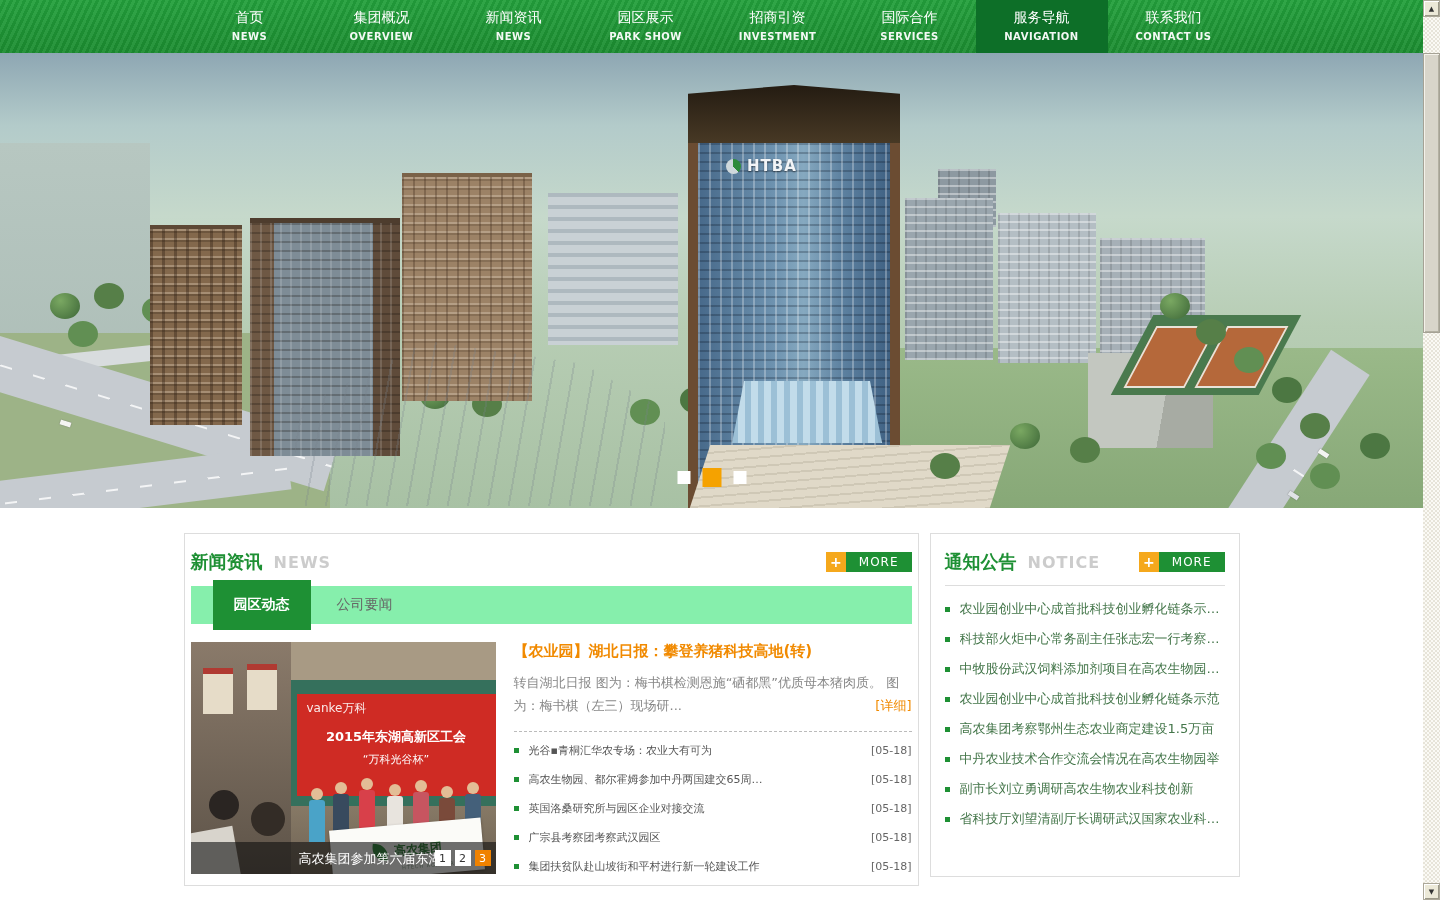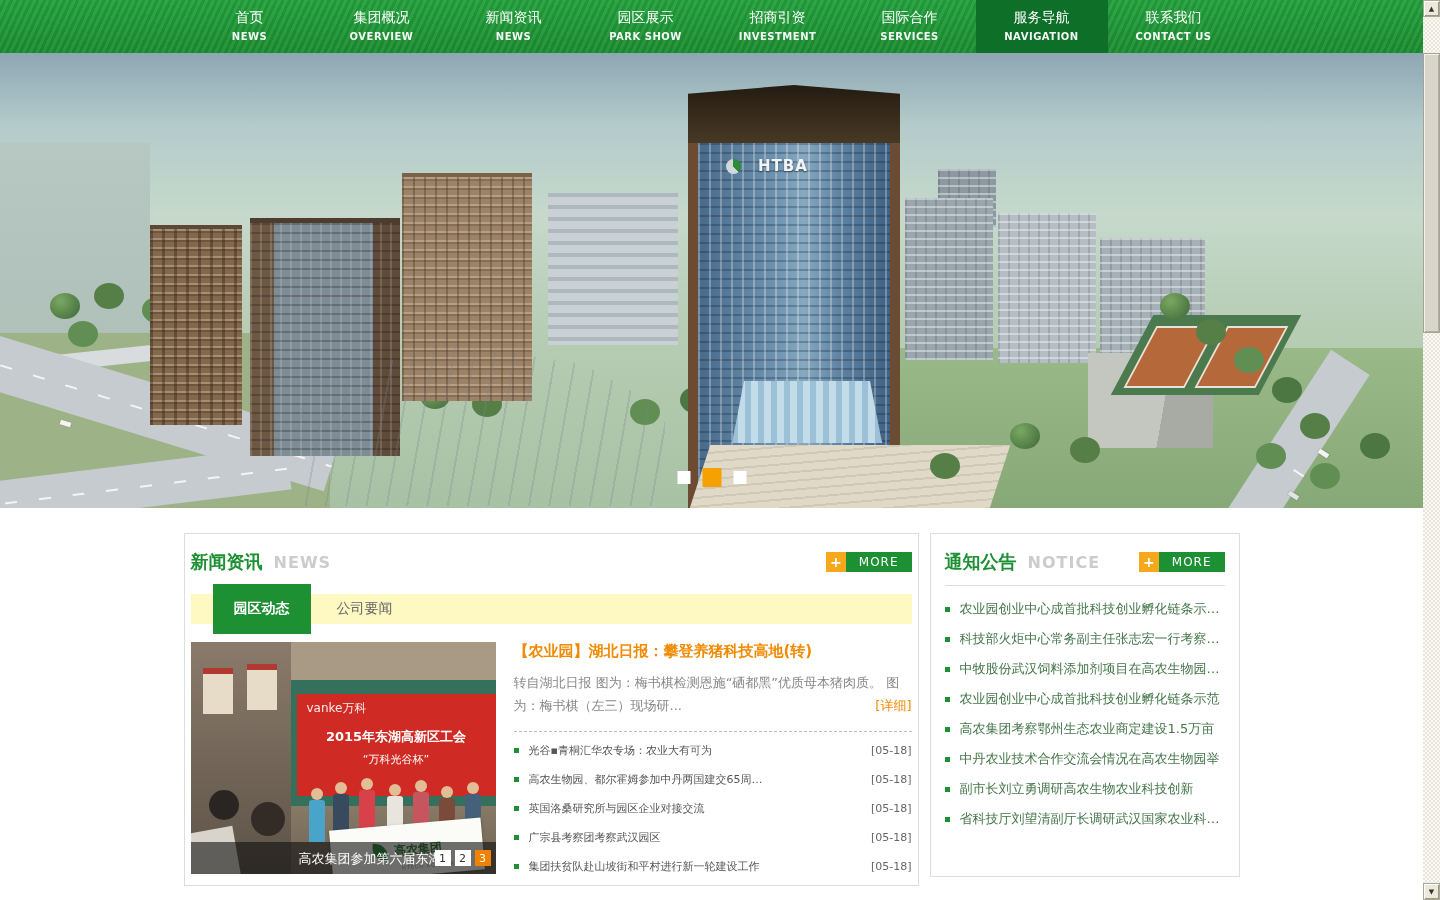--- a/index.html
+++ b/index.html
@@ -65,21 +65,21 @@
     background-image:repeating-linear-gradient(100deg, transparent 0 18px, rgba(120,130,140,.25) 18px 20px);
     clip-path:polygon(0 42%, 36% 0, 78% 14%, 100% 42%, 100% 100%, 0 100%); }
   .tower-roof { left:688px; top:32px; width:212px; height:62px;
     background:linear-gradient(180deg,#241c12,#4a3b26); clip-path:polygon(0 14%, 50% 0, 100% 14%, 100% 100%, 0 100%); }
   .tower { left:688px; top:90px; width:212px; height:365px;
     border-left:10px solid #6b4c32; border-right:10px solid #6b4c32;
     background:linear-gradient(90deg,#47698a 0%,#6e93b0 40%,#86a9c0 55%,#5d81a0 75%,#3f6183 100%);
     background-image:repeating-linear-gradient(90deg, rgba(255,255,255,.28) 0 2px, transparent 2px 11px),
       repeating-linear-gradient(180deg, rgba(10,20,35,.25) 0 2px, transparent 2px 9px),
       linear-gradient(90deg,#47698a 0%,#6e93b0 40%,#86a9c0 55%,#5d81a0 75%,#3f6183 100%); }
-  .tower-logo { position:absolute; left:28px; top:14px; display:flex; align-items:center; gap:17px; }
+  .tower-logo { position:absolute; left:28px; top:14px; display:flex; align-items:center; gap:6px; }
   .logo-circle { width:15px; height:15px; border-radius:50%;
     background:conic-gradient(#2e8b3a 0 140deg, #cfd8dc 140deg 360deg); }
   .logo-text { color:#f2f5f7; font-weight:bold; font-size:15px; letter-spacing:1px;
     text-shadow:0 1px 2px rgba(0,0,0,.5); }
   .atrium { left:732px; top:328px; width:150px; height:62px;
     background:repeating-linear-gradient(90deg,#9cc0d6 0 6px,#c2dcea 6px 13px);
     clip-path:polygon(8% 0, 92% 0, 100% 100%, 0 100%); }
   .steps { left:700px; top:392px; width:300px; height:63px; transform:skewX(-18deg);
     background:repeating-linear-gradient(175deg,#e0d9c8 0 7px,#cfc8b6 7px 9px); }
   .tennis { left:1132px; top:262px; width:148px; height:80px; background:#4a7a4e; transform:skewX(-28deg); }
@@ -102,21 +102,21 @@
   .panel-notice { width:310px; height:344px; padding:10px 14px; }
   .panel-head { display:flex; justify-content:space-between; align-items:center; height:36px; }
   .panel-head.with-line { border-bottom:1px solid #ddd; padding-bottom:6px; height:42px; }
   .t-zh { color:#1e9034; font-size:18px; font-weight:bold; }
   .t-en { color:#ccc; font-size:16px; font-weight:bold; margin-left:6px; letter-spacing:1px; }
   .more { display:flex; cursor:pointer; text-decoration:none; }
   .plus { width:20px; height:20px; background:#f5a81c; color:#fff; text-align:center;
     line-height:20px; font-weight:bold; font-size:14px; }
   .more-label { height:20px; background:#1e9034; color:#fff; font-size:12px; line-height:20px;
     padding:0 13px; letter-spacing:1px; }
-  .tabbar { background:#fef9c3; height:30px; margin-top:14px; display:flex; align-items:center; }
+  .tabbar { background:#86efac; height:38px; margin-top:6px; display:flex; align-items:center; }
   .tab { color:#666; font-size:14px; margin-left:28px; cursor:pointer; }
   .tab.active { background:#1e9034; color:#fff; font-weight:bold; height:50px;
     display:flex; align-items:center; padding:0 21px; margin-left:22px; }
   .tab.active + .tab { margin-left:26px; }
   .news-body { display:flex; margin-top:18px; }
 
   
   .news-photo { position:relative; width:305px; height:232px; overflow:hidden; flex:none; cursor:pointer;
     background:linear-gradient(180deg,#a89a84 0 30%,#8f816c 60%,#6f6354 100%); }
   .ph { position:absolute; }

